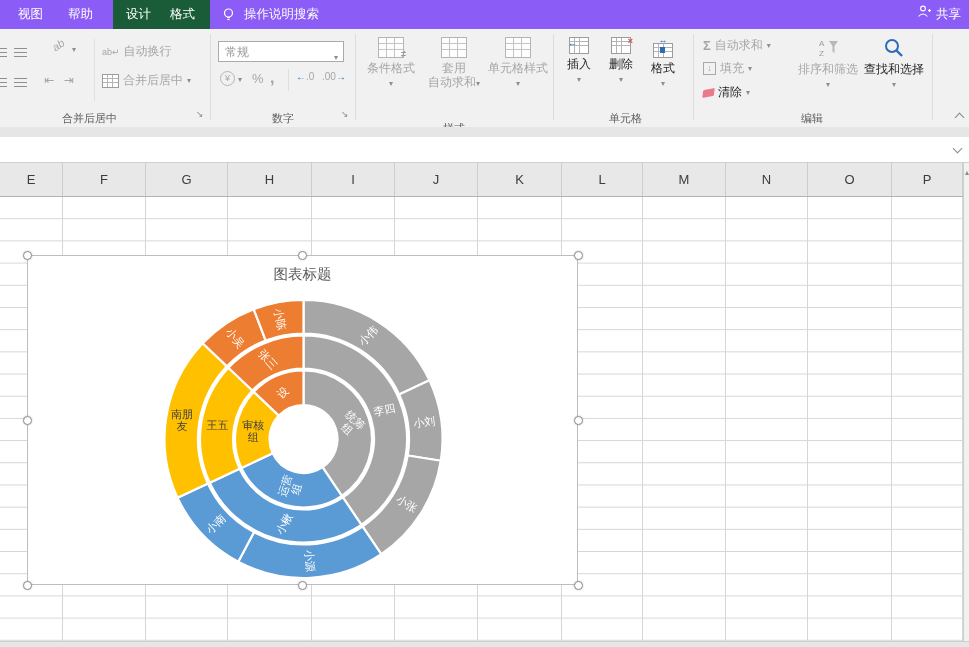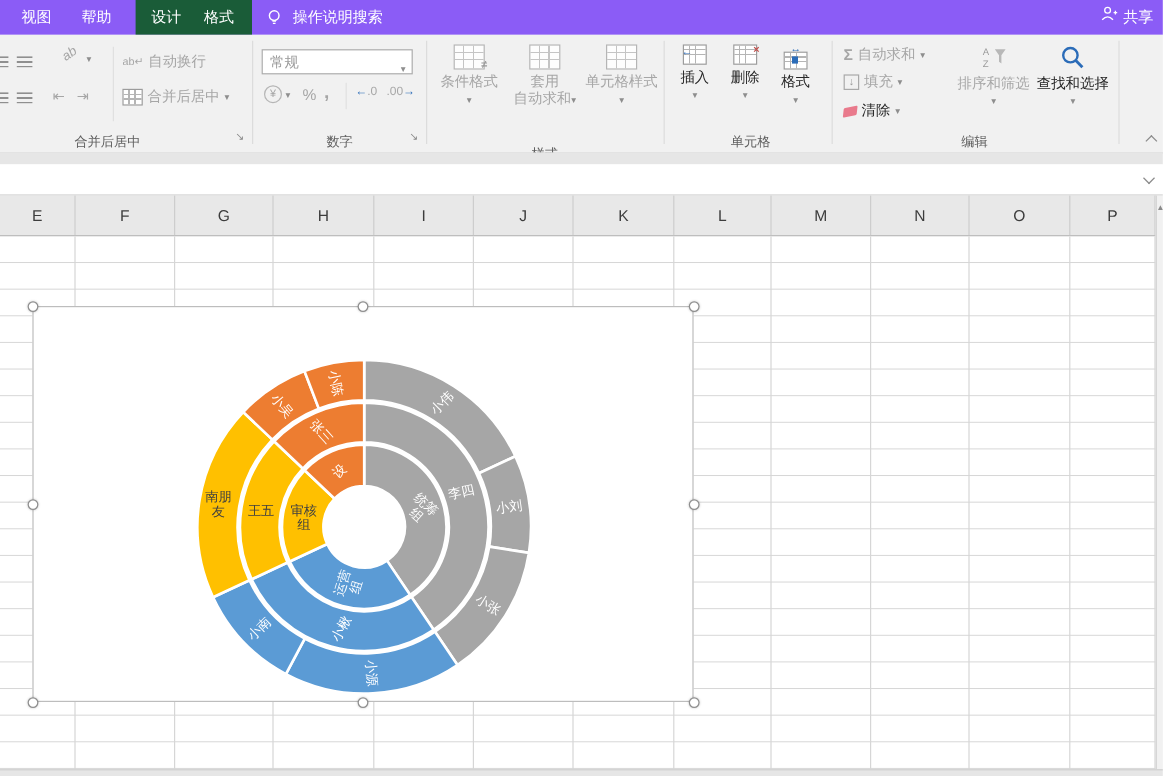--- a/index.html
+++ b/index.html
@@ -277,20 +277,21 @@
     <div class="vline" style="left: 807px;"></div>
     <div class="vline" style="left: 891px;"></div>
     <div class="vline" style="left: 962px;"></div>
   </div>
 <div id="vscroll" class="abs">
     <span class="uptri"></span>
   </div>
 <div id="statusstrip" class="abs"></div>
 
 <div id="chart" class="abs">
+  <div id="chart-title">图表标题</div>
   <svg id="sunburst" width="551" height="330">
       <path d="M275.5,114.5 A68.5,68.5 0 0 1 313.8047138877462,239.78907372002035 L294.5125587180054,211.18727746687142 A34,34 0 0 0 275.5,149 Z" fill="#a6a6a6" stroke="#ffffff" stroke-width="2.2" stroke-linejoin="round"></path>
       <path d="M275.5,79.5 A103.5,103.5 0 0 1 333.3764655092223,268.8053887594468 L314.92309969468766,241.44714886513043 A70.5,70.5 0 0 0 275.5,112.5 Z" fill="#a6a6a6" stroke="#ffffff" stroke-width="2.2" stroke-linejoin="round"></path>
       <path d="M275.5,44 A139,139 0 0 1 401.4767823980943,124.25606161804278 L371.11547153236654,138.4137733863562 A105.5,105.5 0 0 0 275.5,77.5 Z" fill="#a6a6a6" stroke="#ffffff" stroke-width="2.2" stroke-linejoin="round"></path>
       <path d="M401.4767823980943,124.25606161804278 A139,139 0 0 1 412.7886793427241,204.74439064059212 L379.70111993278704,199.50383606174438 A105.5,105.5 0 0 0 371.11547153236654,138.4137733863562 Z" fill="#a6a6a6" stroke="#ffffff" stroke-width="2.2" stroke-linejoin="round"></path>
       <path d="M412.7886793427241,204.74439064059212 A139,139 0 0 1 353.22781358243384,298.2362225851508 L334.4948513161638,270.4634639045569 A105.5,105.5 0 0 0 379.70111993278704,199.50383606174438 Z" fill="#a6a6a6" stroke="#ffffff" stroke-width="2.2" stroke-linejoin="round"></path>
       <path d="M313.8047138877462,239.78907372002035 A68.5,68.5 0 0 1 213.4179165879895,211.94935092923794 L244.68553524075392,197.3690208991838 A34,34 0 0 0 294.5125587180054,211.18727746687142 Z" fill="#5b9bd5" stroke="#ffffff" stroke-width="2.2" stroke-linejoin="round"></path>
       <path d="M333.3764655092223,268.8053887594468 A103.5,103.5 0 0 1 181.69714404170674,226.74099009016243 L211.6053010139162,212.79458745271936 A70.5,70.5 0 0 0 314.92309969468766,241.44714886513043 Z" fill="#5b9bd5" stroke="#ffffff" stroke-width="2.2" stroke-linejoin="round"></path>
       <path d="M353.22781358243384,298.2362225851508 A139,139 0 0 1 210.24345277276117,305.7297154073908 L225.97075012608852,276.1509710466168 A105.5,105.5 0 0 0 334.4948513161638,270.4634639045569 Z" fill="#5b9bd5" stroke="#ffffff" stroke-width="2.2" stroke-linejoin="round"></path>
       <path d="M210.24345277276117,305.7297154073908 A139,139 0 0 1 149.52321760190569,241.7439383819573 L179.88452846763346,227.58622661364384 A105.5,105.5 0 0 0 225.97075012608852,276.1509710466168 Z" fill="#5b9bd5" stroke="#ffffff" stroke-width="2.2" stroke-linejoin="round"></path>

